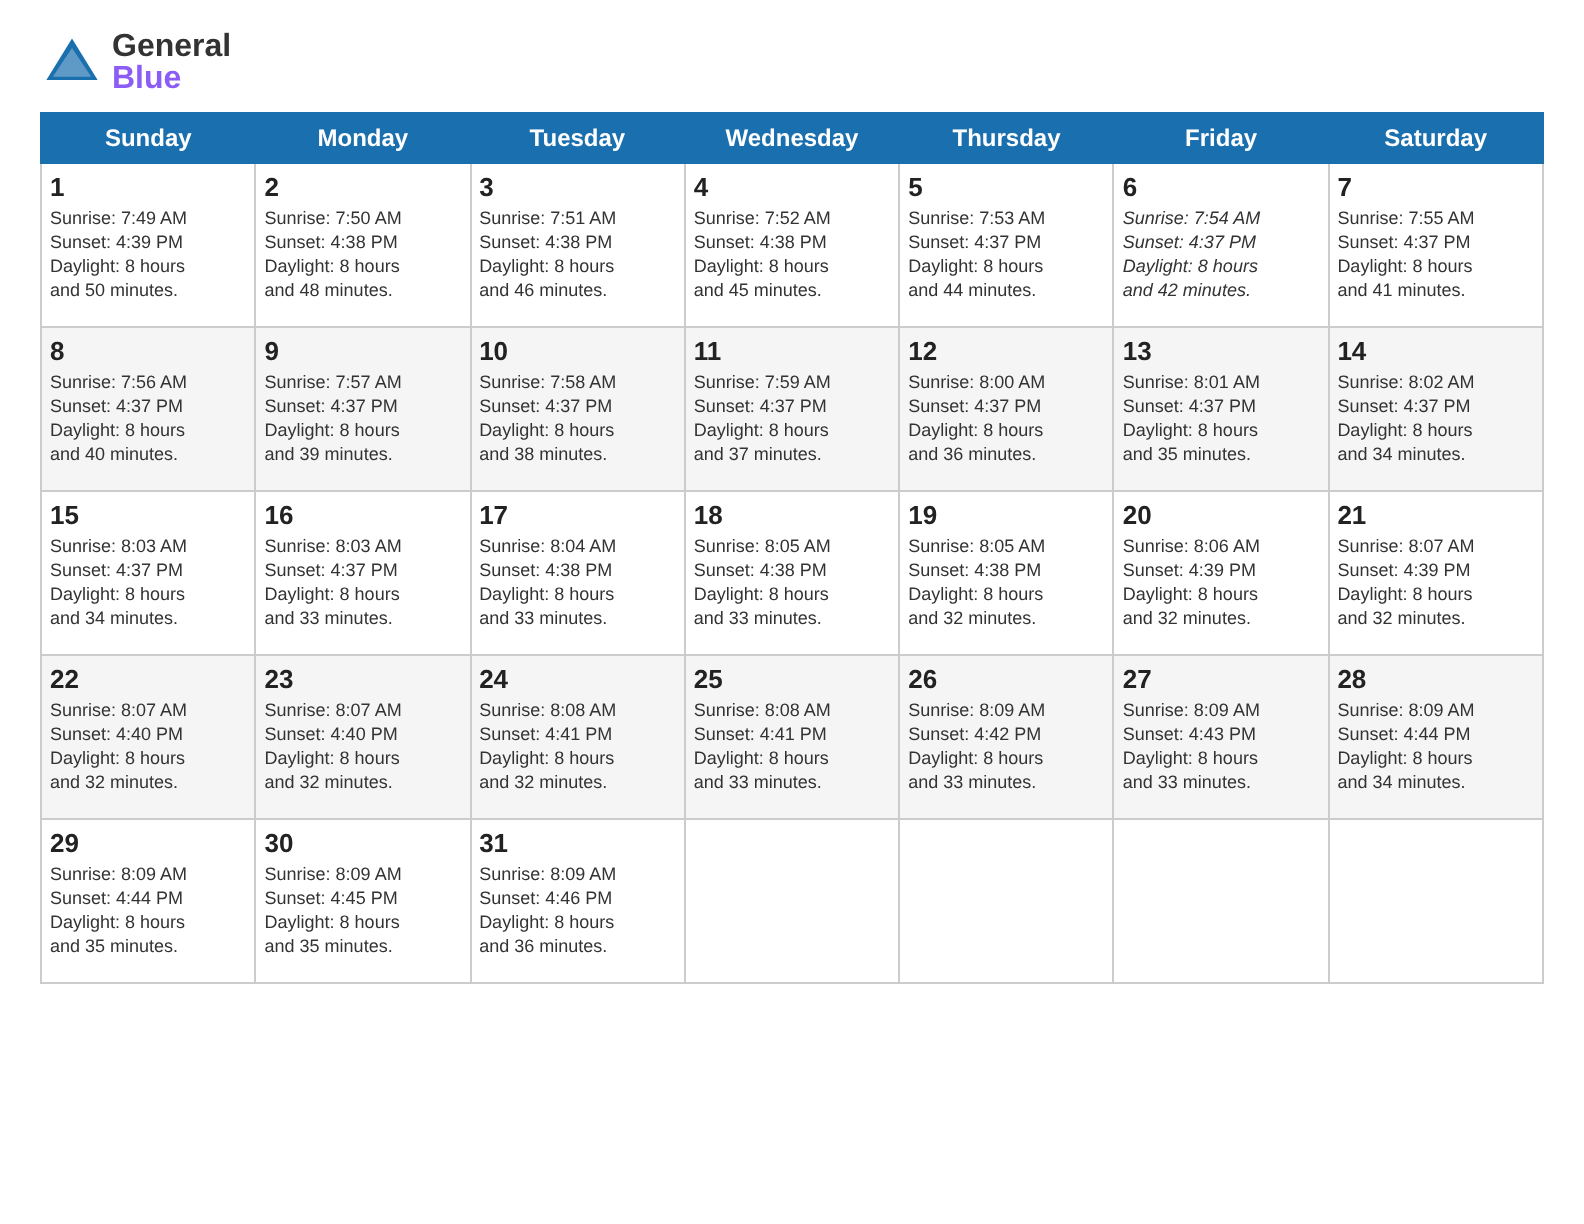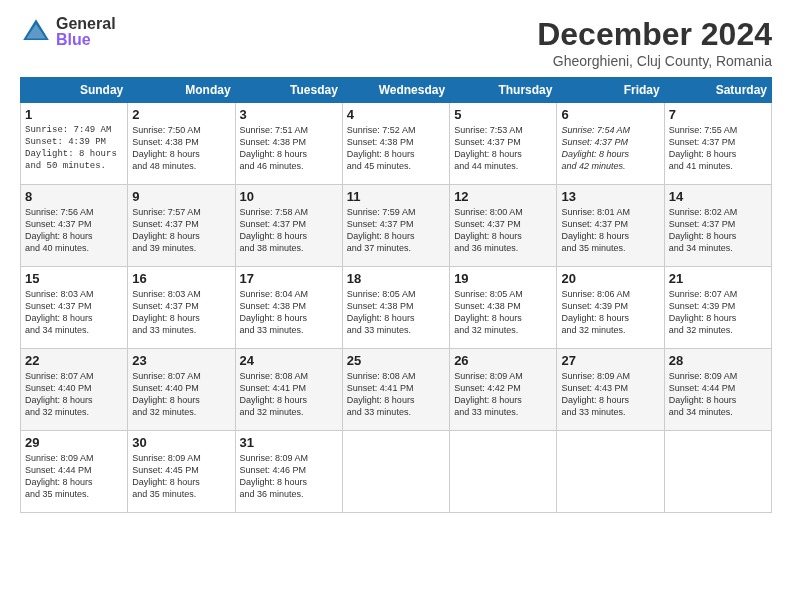--- a/index.html
+++ b/index.html
@@ -59,21 +59,21 @@
     }
     .calendar {
       width: 100%;
       border-collapse: collapse;
       font-size: 10px;
     }
     .calendar th {
       background-color: #1a6faf;
       color: white;
       padding: 5px 4px;
-      text-align: right;
+      text-align: center;
       font-size: 12px;
       font-weight: bold;
       border: 1px solid #1a6faf;
     }
     .calendar td {
       vertical-align: top;
       padding: 4px 4px;
       border: 1px solid #ccc;
       width: calc(100% / 7);
       height: 82px;
@@ -106,43 +106,39 @@
     <div class="logo">
       <svg class="logo-icon" viewBox="0 0 40 40">
         <polygon points="20,4 36,30 4,30" fill="#1a6faf"></polygon>
         <polygon points="20,10 32,28 8,28" fill="white" opacity="0.3"></polygon>
       </svg>
       <div class="logo-text">
         <span class="logo-general">General</span>
         <span class="logo-blue">Blue</span>
       </div>
     </div>
-    <div class="title-block">
-      <div class="month-title">December 2024</div>
-      <div class="location">Gheorghieni, Cluj County, Romania</div>
-    </div>
   </div>
 
   <table class="calendar">
     <thead>
       <tr>
       <th>Sunday</th>
           <th>Monday</th>
           <th>Tuesday</th>
           <th>Wednesday</th>
           <th>Thursday</th>
           <th>Friday</th>
           <th>Saturday</th>
         </tr>
     </thead>
     <tbody id="calendar-body">
     <tr>
           <td>
             <span class="day-number">1</span>
-            <div class="day-info" style="white-space: pre-line; font-family: Liberation Mono, monospace;">Sunrise: 7:49 AM
+            <div class="day-info" style="white-space: pre-line;">Sunrise: 7:49 AM
 Sunset: 4:39 PM
 Daylight: 8 hours
 and 50 minutes.</div>
           </td>
           <td>
             <span class="day-number">2</span>
             <div class="day-info" style="white-space: pre-line;">Sunrise: 7:50 AM
 Sunset: 4:38 PM
 Daylight: 8 hours
 and 48 minutes.</div>

